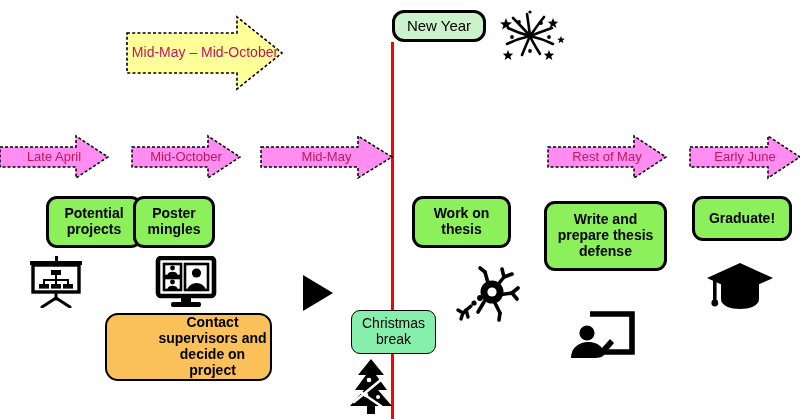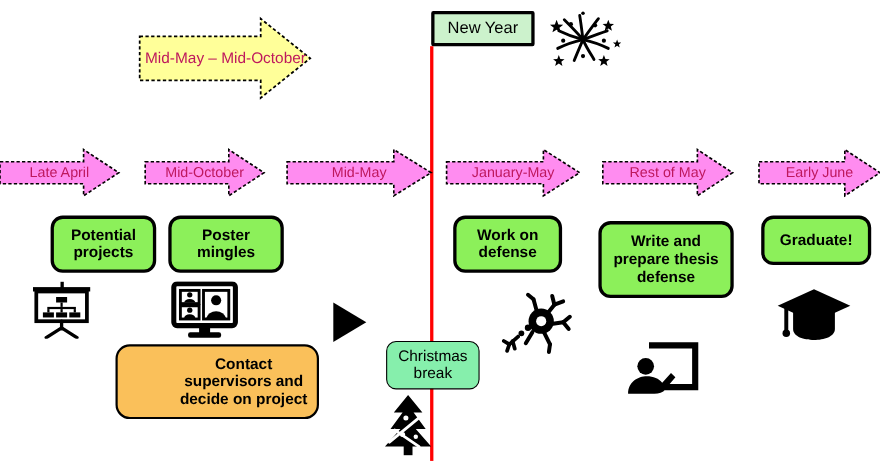--- a/index.html
+++ b/index.html
@@ -75,21 +75,21 @@
   .box-pale {
     background: #86efac;
     border: 1.5px solid #000000;
     border-radius: 9px;
     font-weight: normal;
     font-size: 14px;
   }
   .box-newyear {
     background: #ccf2cc;
     border: 3px solid #000000;
-    border-radius: 2px;
+    border-radius: 12px;
     font-weight: normal;
     font-size: 15px;
   }
 
   
   .icon { position: absolute; }
   .icon svg { display: block; width: 100%; height: 100%; }
 </style>
 </head>
 <body>
@@ -154,63 +154,57 @@
     <div class="arrow-label">Mid-October</div>
   </div>
 
   <div class="arrow-wrap arrow-pink" style="left:259px; top:133px; width:135px; height:48px;">
     <svg viewBox="0 0 135 48" preserveAspectRatio="none" xmlns="http://www.w3.org/2000/svg">
       <polygon points="2,14 99,14 99,3 133,24 99,45 99,34 2,34" fill="#ff8cf0" stroke="#000000" stroke-width="1.5" stroke-dasharray="3,2" stroke-linejoin="miter"></polygon>
     </svg>
     <div class="arrow-label">Mid-May</div>
   </div>
 
-  <div class="arrow-wrap arrow-pink" style="left:404px; top:133px; width:125px; height:48px;">
-    <svg viewBox="0 0 125 48" preserveAspectRatio="none" xmlns="http://www.w3.org/2000/svg">
-      <polygon points="2,14 90,14 90,3 123,24 90,45 90,34 2,34" fill="#ff8cf0" stroke="#000000" stroke-width="1.5" stroke-dasharray="3,2" stroke-linejoin="miter"></polygon>
-    </svg>
-    <div class="arrow-label">January-May</div>
-  </div>
 
   <div class="arrow-wrap arrow-pink" style="left:546px; top:133px; width:122px; height:48px;">
     <svg viewBox="0 0 122 48" preserveAspectRatio="none" xmlns="http://www.w3.org/2000/svg">
       <polygon points="2,14 88,14 88,3 120,24 88,45 88,34 2,34" fill="#ff8cf0" stroke="#000000" stroke-width="1.5" stroke-dasharray="3,2" stroke-linejoin="miter"></polygon>
     </svg>
     <div class="arrow-label">Rest of May</div>
   </div>
 
   <div class="arrow-wrap arrow-pink" style="left:688px; top:133px; width:114px; height:48px;">
     <svg viewBox="0 0 114 48" preserveAspectRatio="none" xmlns="http://www.w3.org/2000/svg">
       <polygon points="2,14 80,14 80,3 112,24 80,45 80,34 2,34" fill="#ff8cf0" stroke="#000000" stroke-width="1.5" stroke-dasharray="3,2" stroke-linejoin="miter"></polygon>
     </svg>
     <div class="arrow-label">Early June</div>
   </div>
 
   <div class="box box-green" style="left:4px; top:196px; width:96px; height:52px;margin-left:42px;">
     <span>Potential projects</span>
   </div>
 
-  <div class="box box-green" style="left:133px; top:196px; width:105px; height:52px;margin-left:20px;">
+  <div class="box box-green" style="left:133px; top:196px; width:82px; height:52px;">
     <span>Poster mingles</span>
   </div>
 
 
   <div class="box box-green" style="left:412px; top:196px; width:99px; height:52px;">
-    <span>Work on defense</span>
+    <span>Work on thesis</span>
   </div>
 
   <div class="box box-green" style="left:692px; top:196px; width:100px; height:45px;">
     <span>Graduate!</span>
   </div>
 
   <div class="box box-green" style="left:544px; top:201px; width:123px; height:70px;">
     <span>Write and prepare thesis defense</span>
   </div>
 
-  <div class="box box-orange" style="left:105px; top:313px; width:185px; height:68px;padding-left:48px;">
+  <div class="box box-orange" style="left:105px; top:313px; width:167px; height:68px;padding-left:48px;">
     <span>Contact supervisors and decide on project</span>
   </div>
 
   <div class="box box-pale" style="left:351px; top:310px; width:85px; height:44px;">
     <span>Christmas break</span>
   </div>
 
   <div class="icon" style="left:24px; top:256px; width:64px; height:52px;">
     <svg viewBox="0 0 64 52" xmlns="http://www.w3.org/2000/svg">
       <rect x="31" y="0" width="3" height="6" fill="#000000"></rect>

